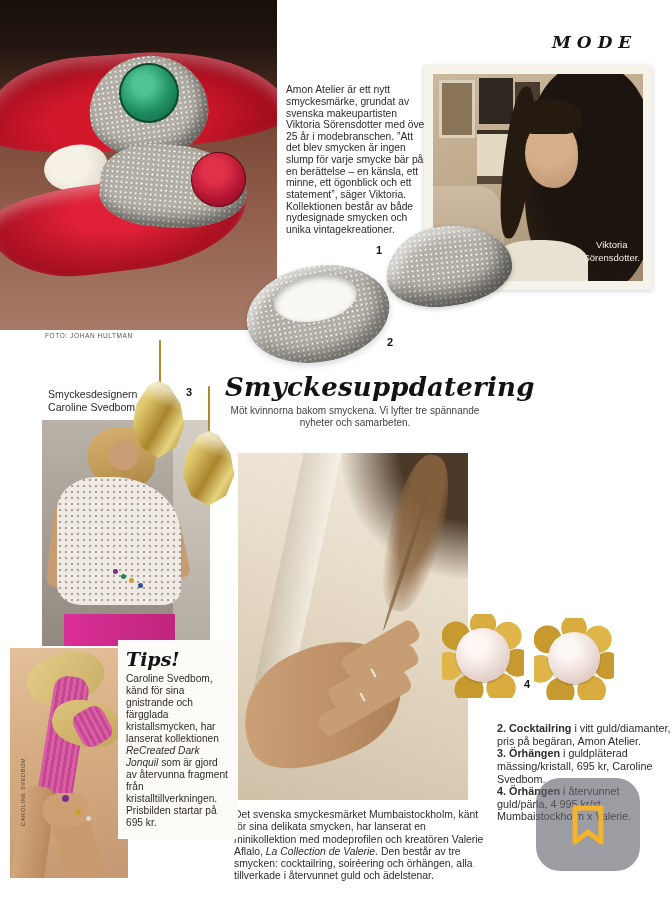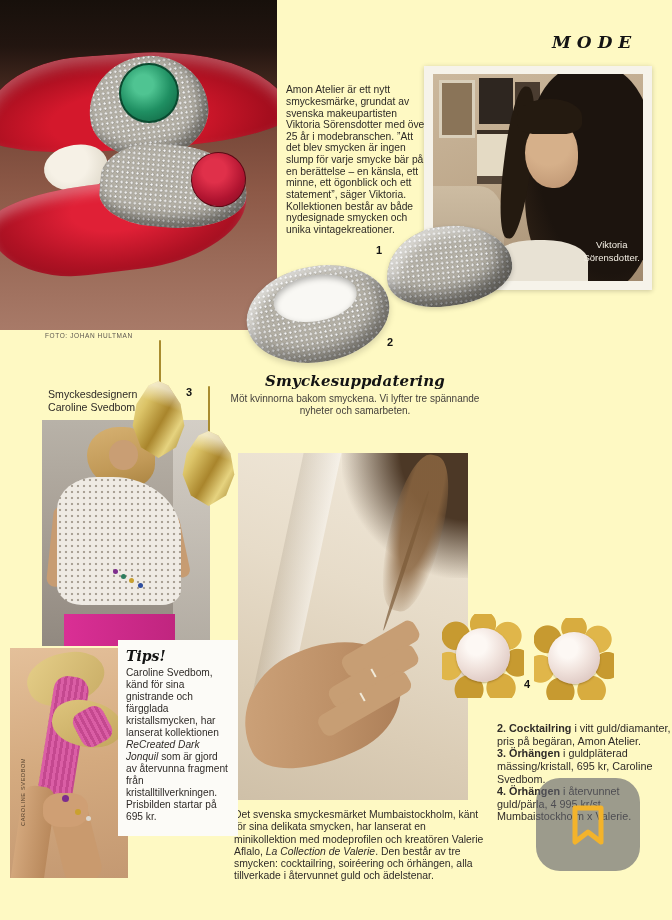--- a/index.html
+++ b/index.html
@@ -1,16 +1,16 @@
 <!DOCTYPE html>
 <html><head>
 <meta charset="utf-8">
 <style>
   html,body{margin:0;padding:0;background:#e9e7e2;}
-  #page{position:relative;width:672px;height:920px;background:#fef9c3;overflow:hidden;
+  #page{position:relative;width:672px;height:920px;background:#ffffff;overflow:hidden;
         font-family:"Liberation Sans",sans-serif;color:#2f2b28;margin:0 auto;}
   .abs{position:absolute;}
   .photo{position:absolute;overflow:hidden;z-index:1;}
   .shape{position:absolute;}
 
   
   #lips{left:0;top:0;width:277px;height:330px;
     background:linear-gradient(180deg,#17100b 0%,#221510 14%,#45291f 27%,#79493a 40%,#8d5947 58%,#9a6a58 78%,#a87a68 100%);}
   .lip-up{left:-6%;top:16%;width:110%;height:29%;transform:rotate(-4deg);
     background:radial-gradient(ellipse at 45% 70%,#d4182c 0 30%,#a50e1e 62%,#74091555 100%),linear-gradient(#8e0c1c,#8e0c1c);
@@ -69,21 +69,21 @@
     border-radius:50%;box-shadow:inset -8px -10px 16px rgba(0,0,0,.4),inset 6px 6px 10px rgba(255,255,255,.6),0 3px 6px rgba(0,0,0,.15);}
   #ring-eternity-hole{position:absolute;left:21%;top:9%;width:58%;height:48%;background:#f9f8f4;
     border-radius:50%;box-shadow:inset 0 3px 6px rgba(0,0,0,.3);}
   .marker{position:absolute;z-index:4;font-size:11px;font-weight:700;color:#141414;}
   #marker-1{left:376px;top:244px;} #marker-2{left:387px;top:336px;}
   #marker-3{left:186px;top:386px;} #marker-4{left:524px;top:678px;}
 
   
   #headline{left:225px;top:372px;width:260px;text-align:center;}
   #headline h1{margin:0;font-family:"DejaVu Serif",serif;font-style:italic;font-weight:700;
-    font-size:15px;color:#131313;letter-spacing:.2px;}
+    font-size:26px;color:#131313;letter-spacing:.2px;}
   #headline p{margin:3px 0 0;font-size:10px;line-height:1.22;color:#45413c;font-weight:500;}
 
   
   #caroline-caption{left:48px;top:388px;width:125px;font-size:10.6px;line-height:1.25;font-weight:500;}
   .hook{position:absolute;width:2px;background:#a98c2f;z-index:3;border-radius:1px;}
   #hook-1{left:159px;top:340px;height:44px;} #hook-2{left:208px;top:386px;height:48px;}
   .gold-drop{position:absolute;z-index:3;
     clip-path:polygon(50% 0%,68% 6%,90% 30%,97% 58%,82% 86%,50% 100%,18% 86%,3% 58%,10% 30%,32% 6%);
     background:linear-gradient(200deg,rgba(255,255,255,.6) 0 16%,rgba(255,255,255,0) 34%),
       linear-gradient(120deg,#f4e9a8 0%,#dcc468 28%,#a9852c 54%,#e6d37f 74%,#93711d 100%);}
@@ -157,21 +157,21 @@
      radial-gradient(circle at 17% 26%,#c79a30 0 15%,transparent 16%),
      radial-gradient(circle at 50% 50%,#caa035 0 36%,transparent 37%);}
   .pearl{position:absolute;left:17%;top:17%;width:66%;height:64%;border-radius:50%;
     background:radial-gradient(circle at 38% 32%,#fdf8f4 0 20%,#f0e2dc 48%,#dcc6c0 82%,#c6aea8 100%);
     box-shadow:0 1px 2px rgba(90,60,10,.4);}
   #pearl-1{left:442px;top:614px;width:82px;height:84px;}
   #pearl-2{left:534px;top:618px;width:80px;height:82px;}
 
   
   #tips{left:118px;top:640px;width:104px;min-height:178px;background:#fcfbf7;z-index:3;padding:8px 8px 10px;}
-  #tips h2{margin:0 0 3px;font-family:"DejaVu Serif",serif;font-style:italic;font-weight:700;font-size:14px;color:#131313;}
+  #tips h2{margin:0 0 3px;font-family:"DejaVu Serif",serif;font-style:italic;font-weight:700;font-size:19px;color:#131313;}
   #tips p{margin:0;font-size:10.2px;line-height:1.18;font-weight:500;}
 
   
   #feet-photo{left:10px;top:648px;width:118px;height:230px;
     background:linear-gradient(170deg,#e4c09a 0%,#d4aa7f 50%,#c49972 100%);}
   .shoeA{left:14%;top:2%;width:66%;height:22%;transform:rotate(-18deg);border-radius:45% 55% 50% 50%;
     background:linear-gradient(140deg,#e5ce88 0%,#c9ad66 100%);}
   .shoeB{left:36%;top:23%;width:60%;height:20%;transform:rotate(14deg);border-radius:50% 50% 55% 45%;
     background:linear-gradient(140deg,#dfc67e 0%,#c2a45c 100%);}
   .sockA{left:30%;top:12%;width:30%;height:60%;transform:rotate(9deg);border-radius:14px;

